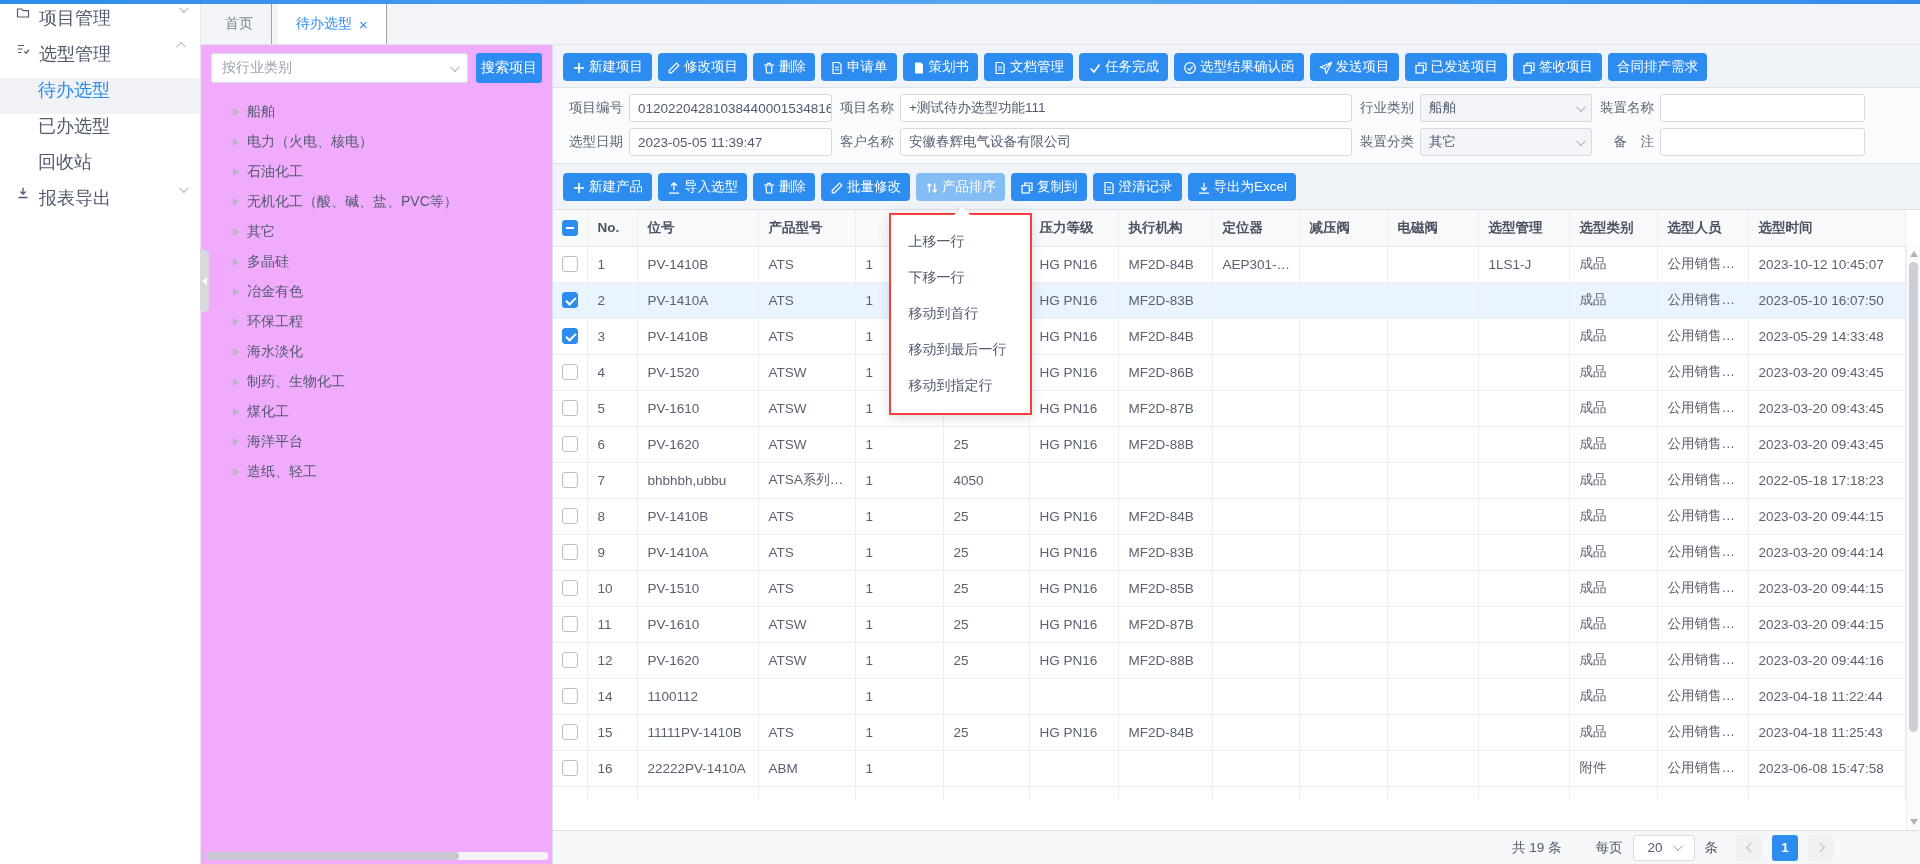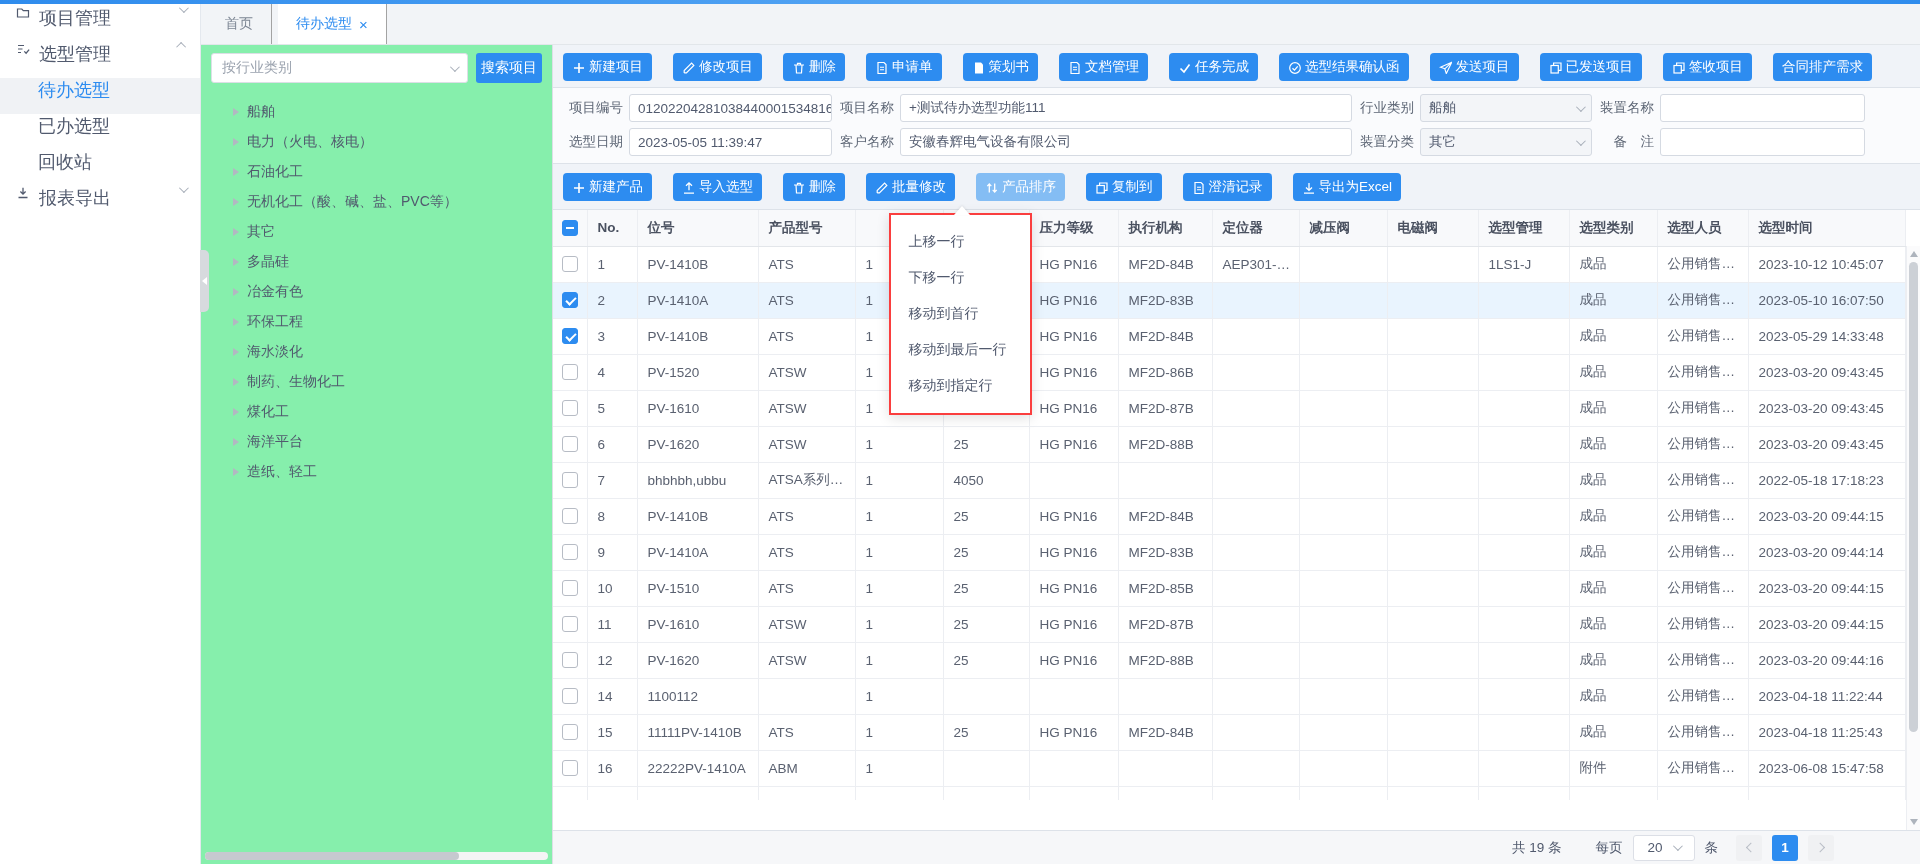--- a/index.html
+++ b/index.html
@@ -29,37 +29,37 @@
   
   .right{flex:1;display:flex;flex-direction:column;min-width:0;border-left:1px solid #e4e8ee}
   .tabbar{height:41px;background:#f2f4f7;display:flex;border-bottom:1px solid #e2e6ea;flex:none}
   .tab{padding:0 18px;display:flex;align-items:center;gap:7px;font-size:14px;color:var(--txt-dim);border-right:1px solid #a3a3a3;cursor:pointer;margin-left:6px}
   .tab.active{background:#fff;color:var(--blue)}
   .tab .x{font-size:15px;line-height:1;color:var(--blue)}
 
   .content{flex:1;display:flex;min-height:0}
 
   
-  .tree-panel{width:352px;background:#86efac;border-right:1px solid var(--bd);position:relative;flex:none;padding:8px 10px 0 10px}
+  .tree-panel{width:352px;background:#f0abfc;border-right:1px solid var(--bd);position:relative;flex:none;padding:8px 10px 0 10px}
   .tree-top{display:flex;gap:8px}
   .fakeselect{flex:1;height:30px;border:1px solid var(--bd);border-radius:3px;background:#fff;display:flex;align-items:center;padding:0 10px;color:#9aa2ae;cursor:pointer}
   .fakeselect .chev{margin-left:auto}
   .btn-search{width:66px;height:30px;background:var(--blue);border:none;color:#fff;border-radius:3px;font-size:14px;cursor:pointer}
   .tree{margin-top:14px}
   .tnode{height:30px;display:flex;align-items:center;gap:8px;color:#515a6e;cursor:pointer}
   .tnode.root{padding-left:4px}
   .tnode.child{padding-left:22px}
   .caret-d{border-left:4.5px solid transparent;border-right:4.5px solid transparent;border-top:6px solid #9aa2ae}
   .caret-r{border-top:4.5px solid transparent;border-bottom:4.5px solid transparent;border-left:6px solid #b2b8c2}
   .tree-hscroll{position:absolute;left:4px;right:4px;bottom:4px;height:8px;background:#f4f4f5;border-radius:4px}
   .tree-hscroll .thumb{width:74%;height:8px;background:#c6c9cf;border-radius:4px}
 
   
   .main{flex:1;background:var(--mainbg);display:flex;flex-direction:column;min-width:0;position:relative}
-  .toolbar{display:flex;gap:21px;padding:8px 0 0 10px;flex:none;align-items:flex-end;flex-wrap:nowrap}
+  .toolbar{display:flex;gap:6px;padding:8px 0 0 10px;flex:none;align-items:flex-end;flex-wrap:nowrap}
   .toolbar.second{padding-top:9px}
   .btn-blue{display:inline-flex;align-items:center;gap:4px;height:28px;padding:0 9px;background:var(--blue);color:#fff;font-size:13.5px;border-radius:4px;border:none;cursor:pointer;white-space:nowrap}
   .btn-blue.lite{background:var(--blue-lite)}
   .ic{width:13px;height:13px;flex:none}
   .ic use{color:inherit}
 
   .formpanel{margin:6px 0 0 0;background:#fafbfd;border-top:1px solid #dde2e9;border-bottom:1px solid #dde2e9;padding:6px 8px 7px 8px;flex:none}
   .frow{display:flex;align-items:center;height:28px}
   .frow + .frow{margin-top:6px}
   .fld{display:flex;align-items:center}

